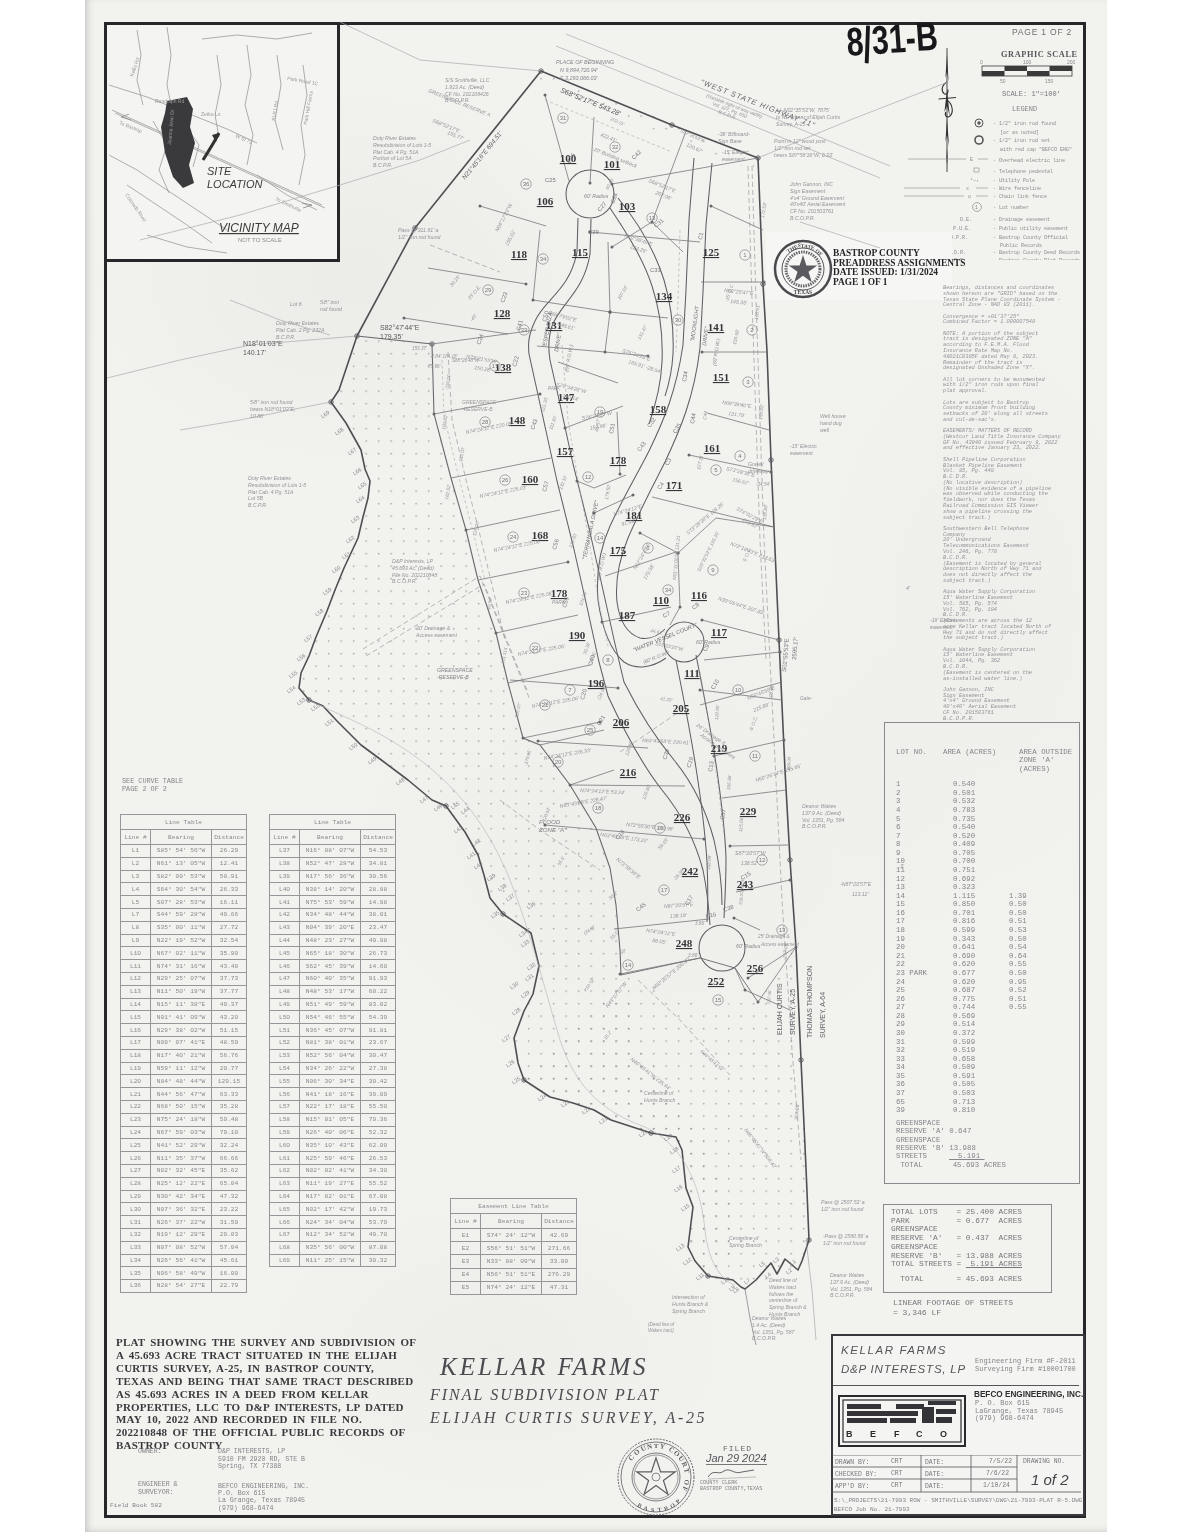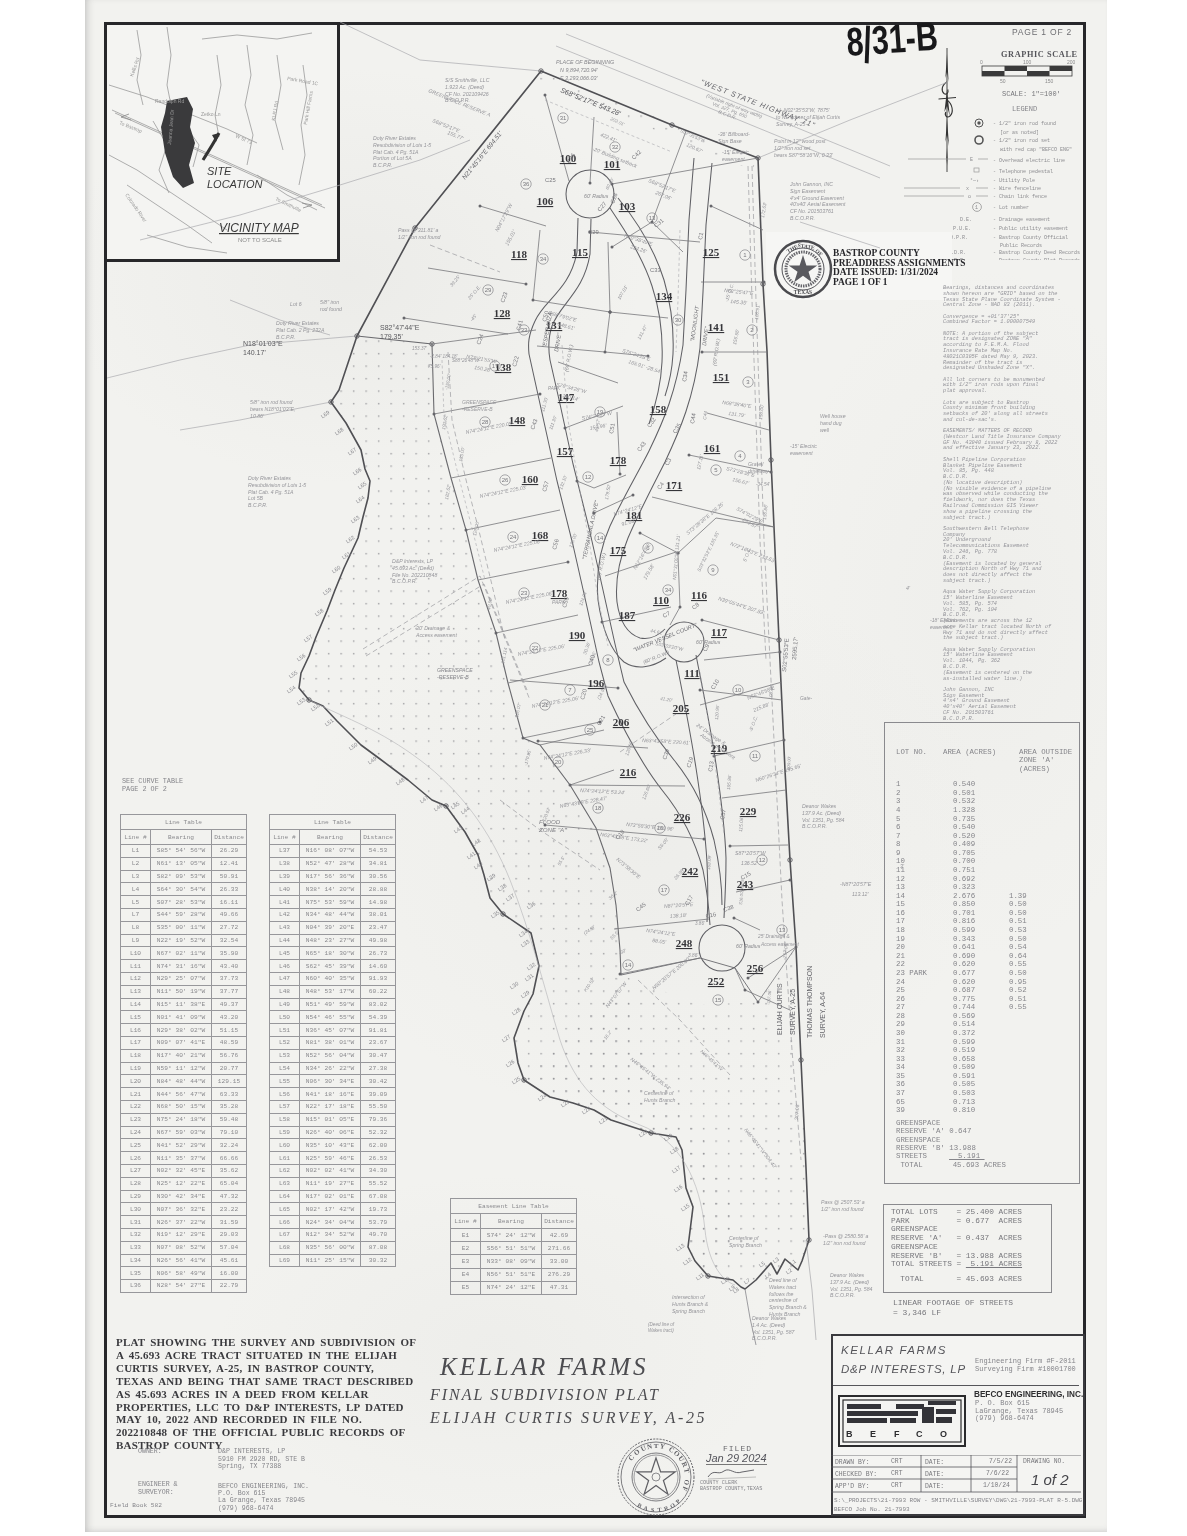--- a/index.html
+++ b/index.html
@@ -158,31 +158,31 @@
     </div>
 <div class="abs" style="left:884px;top:722px;width:194px;height:460px;border:1px solid #8a8a8e;"></div>
 <div class="abs mono" style="left:896px;top:748px;width:178px;font-size:7.4px;color:#85858a;line-height:8.4px;">
 <div><span style="display:inline-block;width:47px;">LOT NO.</span><span style="display:inline-block;width:76px;">AREA (ACRES)</span><span>AREA OUTSIDE</span></div>
 <div><span style="display:inline-block;width:123px;"></span><span>ZONE 'A'</span></div>
 <div><span style="display:inline-block;width:123px;"></span><span>(ACRES)</span></div>
 <div style="height:7px;"></div>
 <div style="height:8.58px;"><span style="display:inline-block;width:57px;">1</span><span style="display:inline-block;width:56px;">0.540</span><span></span></div>
       <div style="height:8.58px;"><span style="display:inline-block;width:57px;">2</span><span style="display:inline-block;width:56px;">0.501</span><span></span></div>
       <div style="height:8.58px;"><span style="display:inline-block;width:57px;">3</span><span style="display:inline-block;width:56px;">0.532</span><span></span></div>
-      <div style="height:8.58px;"><span style="display:inline-block;width:57px;">4</span><span style="display:inline-block;width:56px;">1.328</span><span></span></div>
+      <div style="height:8.58px;"><span style="display:inline-block;width:57px;">4</span><span style="display:inline-block;width:56px;">0.783</span><span></span></div>
       <div style="height:8.58px;"><span style="display:inline-block;width:57px;">5</span><span style="display:inline-block;width:56px;">0.735</span><span></span></div>
       <div style="height:8.58px;"><span style="display:inline-block;width:57px;">6</span><span style="display:inline-block;width:56px;">0.540</span><span></span></div>
       <div style="height:8.58px;"><span style="display:inline-block;width:57px;">7</span><span style="display:inline-block;width:56px;">0.520</span><span></span></div>
       <div style="height:8.58px;"><span style="display:inline-block;width:57px;">8</span><span style="display:inline-block;width:56px;">0.409</span><span></span></div>
       <div style="height:8.58px;"><span style="display:inline-block;width:57px;">9</span><span style="display:inline-block;width:56px;">0.705</span><span></span></div>
       <div style="height:8.58px;"><span style="display:inline-block;width:57px;">10</span><span style="display:inline-block;width:56px;">0.700</span><span></span></div>
       <div style="height:8.58px;"><span style="display:inline-block;width:57px;">11</span><span style="display:inline-block;width:56px;">0.751</span><span></span></div>
       <div style="height:8.58px;"><span style="display:inline-block;width:57px;">12</span><span style="display:inline-block;width:56px;">0.692</span><span></span></div>
       <div style="height:8.58px;"><span style="display:inline-block;width:57px;">13</span><span style="display:inline-block;width:56px;">0.323</span><span></span></div>
-      <div style="height:8.58px;"><span style="display:inline-block;width:57px;">14</span><span style="display:inline-block;width:56px;">2.676</span><span>1.39</span></div>
+      <div style="height:8.58px;"><span style="display:inline-block;width:57px;">14</span><span style="display:inline-block;width:56px;">1.115</span><span>1.39</span></div>
       <div style="height:8.58px;"><span style="display:inline-block;width:57px;">15</span><span style="display:inline-block;width:56px;">0.850</span><span>0.50</span></div>
       <div style="height:8.58px;"><span style="display:inline-block;width:57px;">16</span><span style="display:inline-block;width:56px;">0.701</span><span>0.50</span></div>
       <div style="height:8.58px;"><span style="display:inline-block;width:57px;">17</span><span style="display:inline-block;width:56px;">0.816</span><span>0.51</span></div>
       <div style="height:8.58px;"><span style="display:inline-block;width:57px;">18</span><span style="display:inline-block;width:56px;">0.599</span><span>0.53</span></div>
       <div style="height:8.58px;"><span style="display:inline-block;width:57px;">19</span><span style="display:inline-block;width:56px;">0.343</span><span>0.50</span></div>
       <div style="height:8.58px;"><span style="display:inline-block;width:57px;">20</span><span style="display:inline-block;width:56px;">0.641</span><span>0.54</span></div>
       <div style="height:8.58px;"><span style="display:inline-block;width:57px;">21</span><span style="display:inline-block;width:56px;">0.690</span><span>0.64</span></div>
       <div style="height:8.58px;"><span style="display:inline-block;width:57px;">22</span><span style="display:inline-block;width:56px;">0.620</span><span>0.55</span></div>
       <div style="height:8.58px;"><span style="display:inline-block;width:57px;">23  PARK</span><span style="display:inline-block;width:56px;">0.677</span><span>0.50</span></div>
       <div style="height:8.58px;"><span style="display:inline-block;width:57px;">24</span><span style="display:inline-block;width:56px;">0.620</span><span>0.95</span></div>

